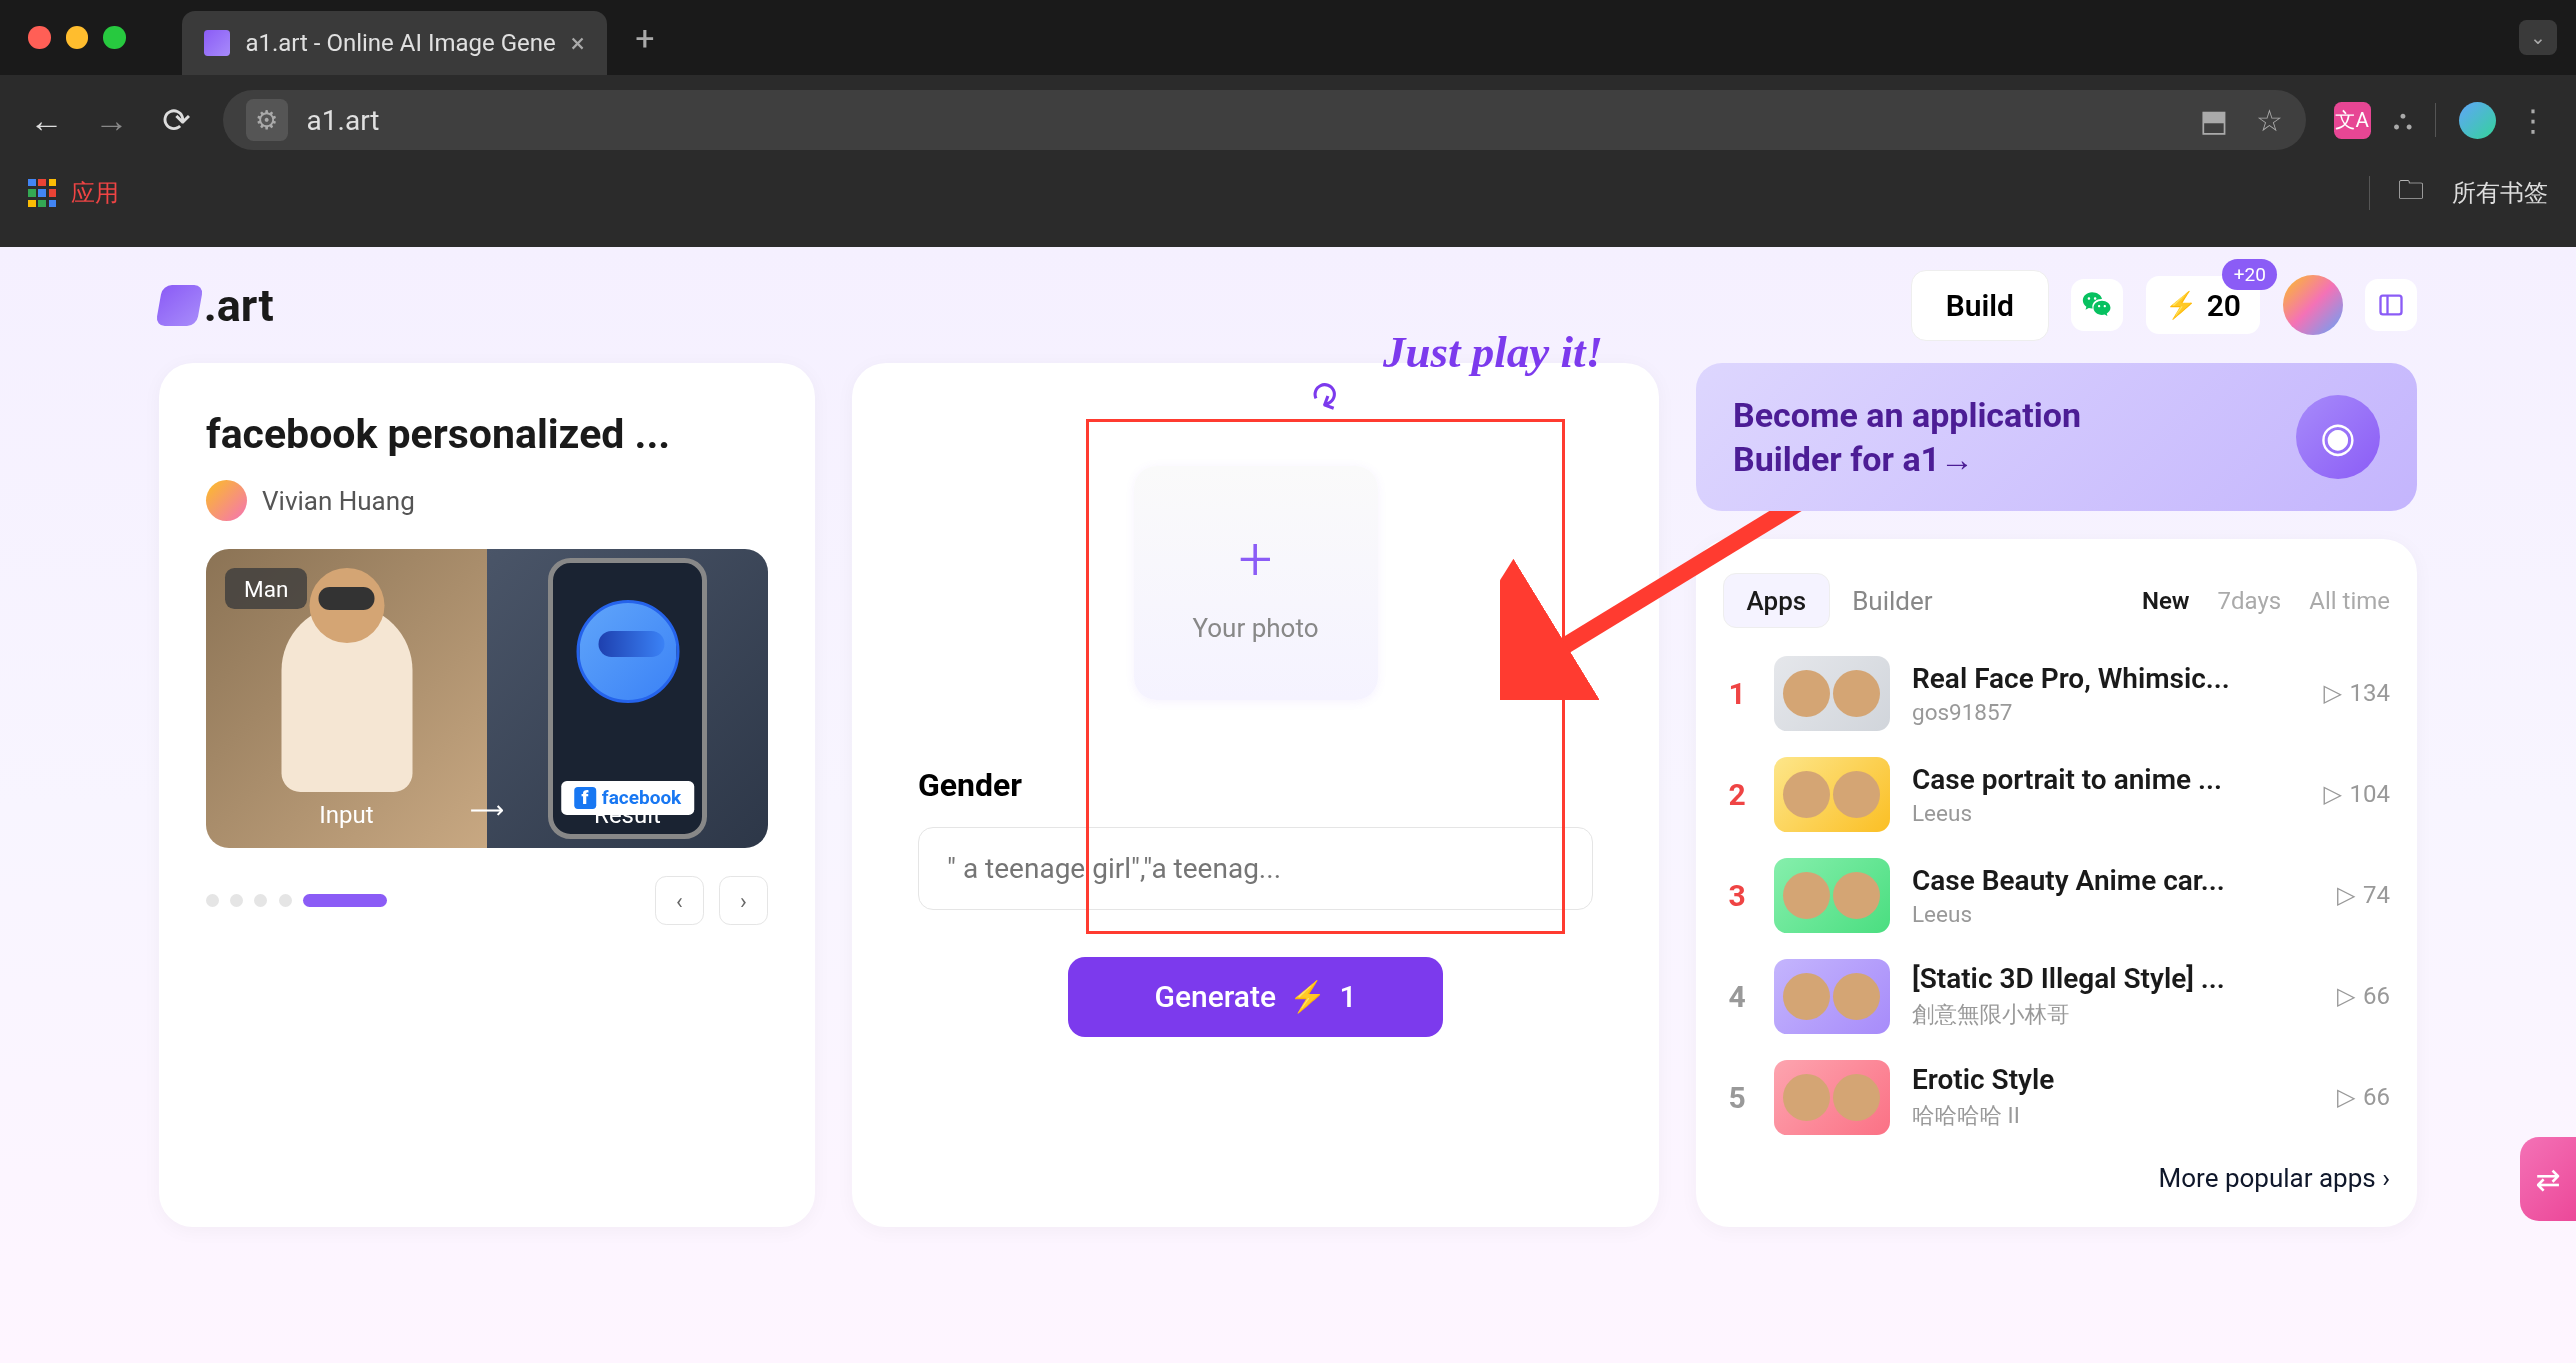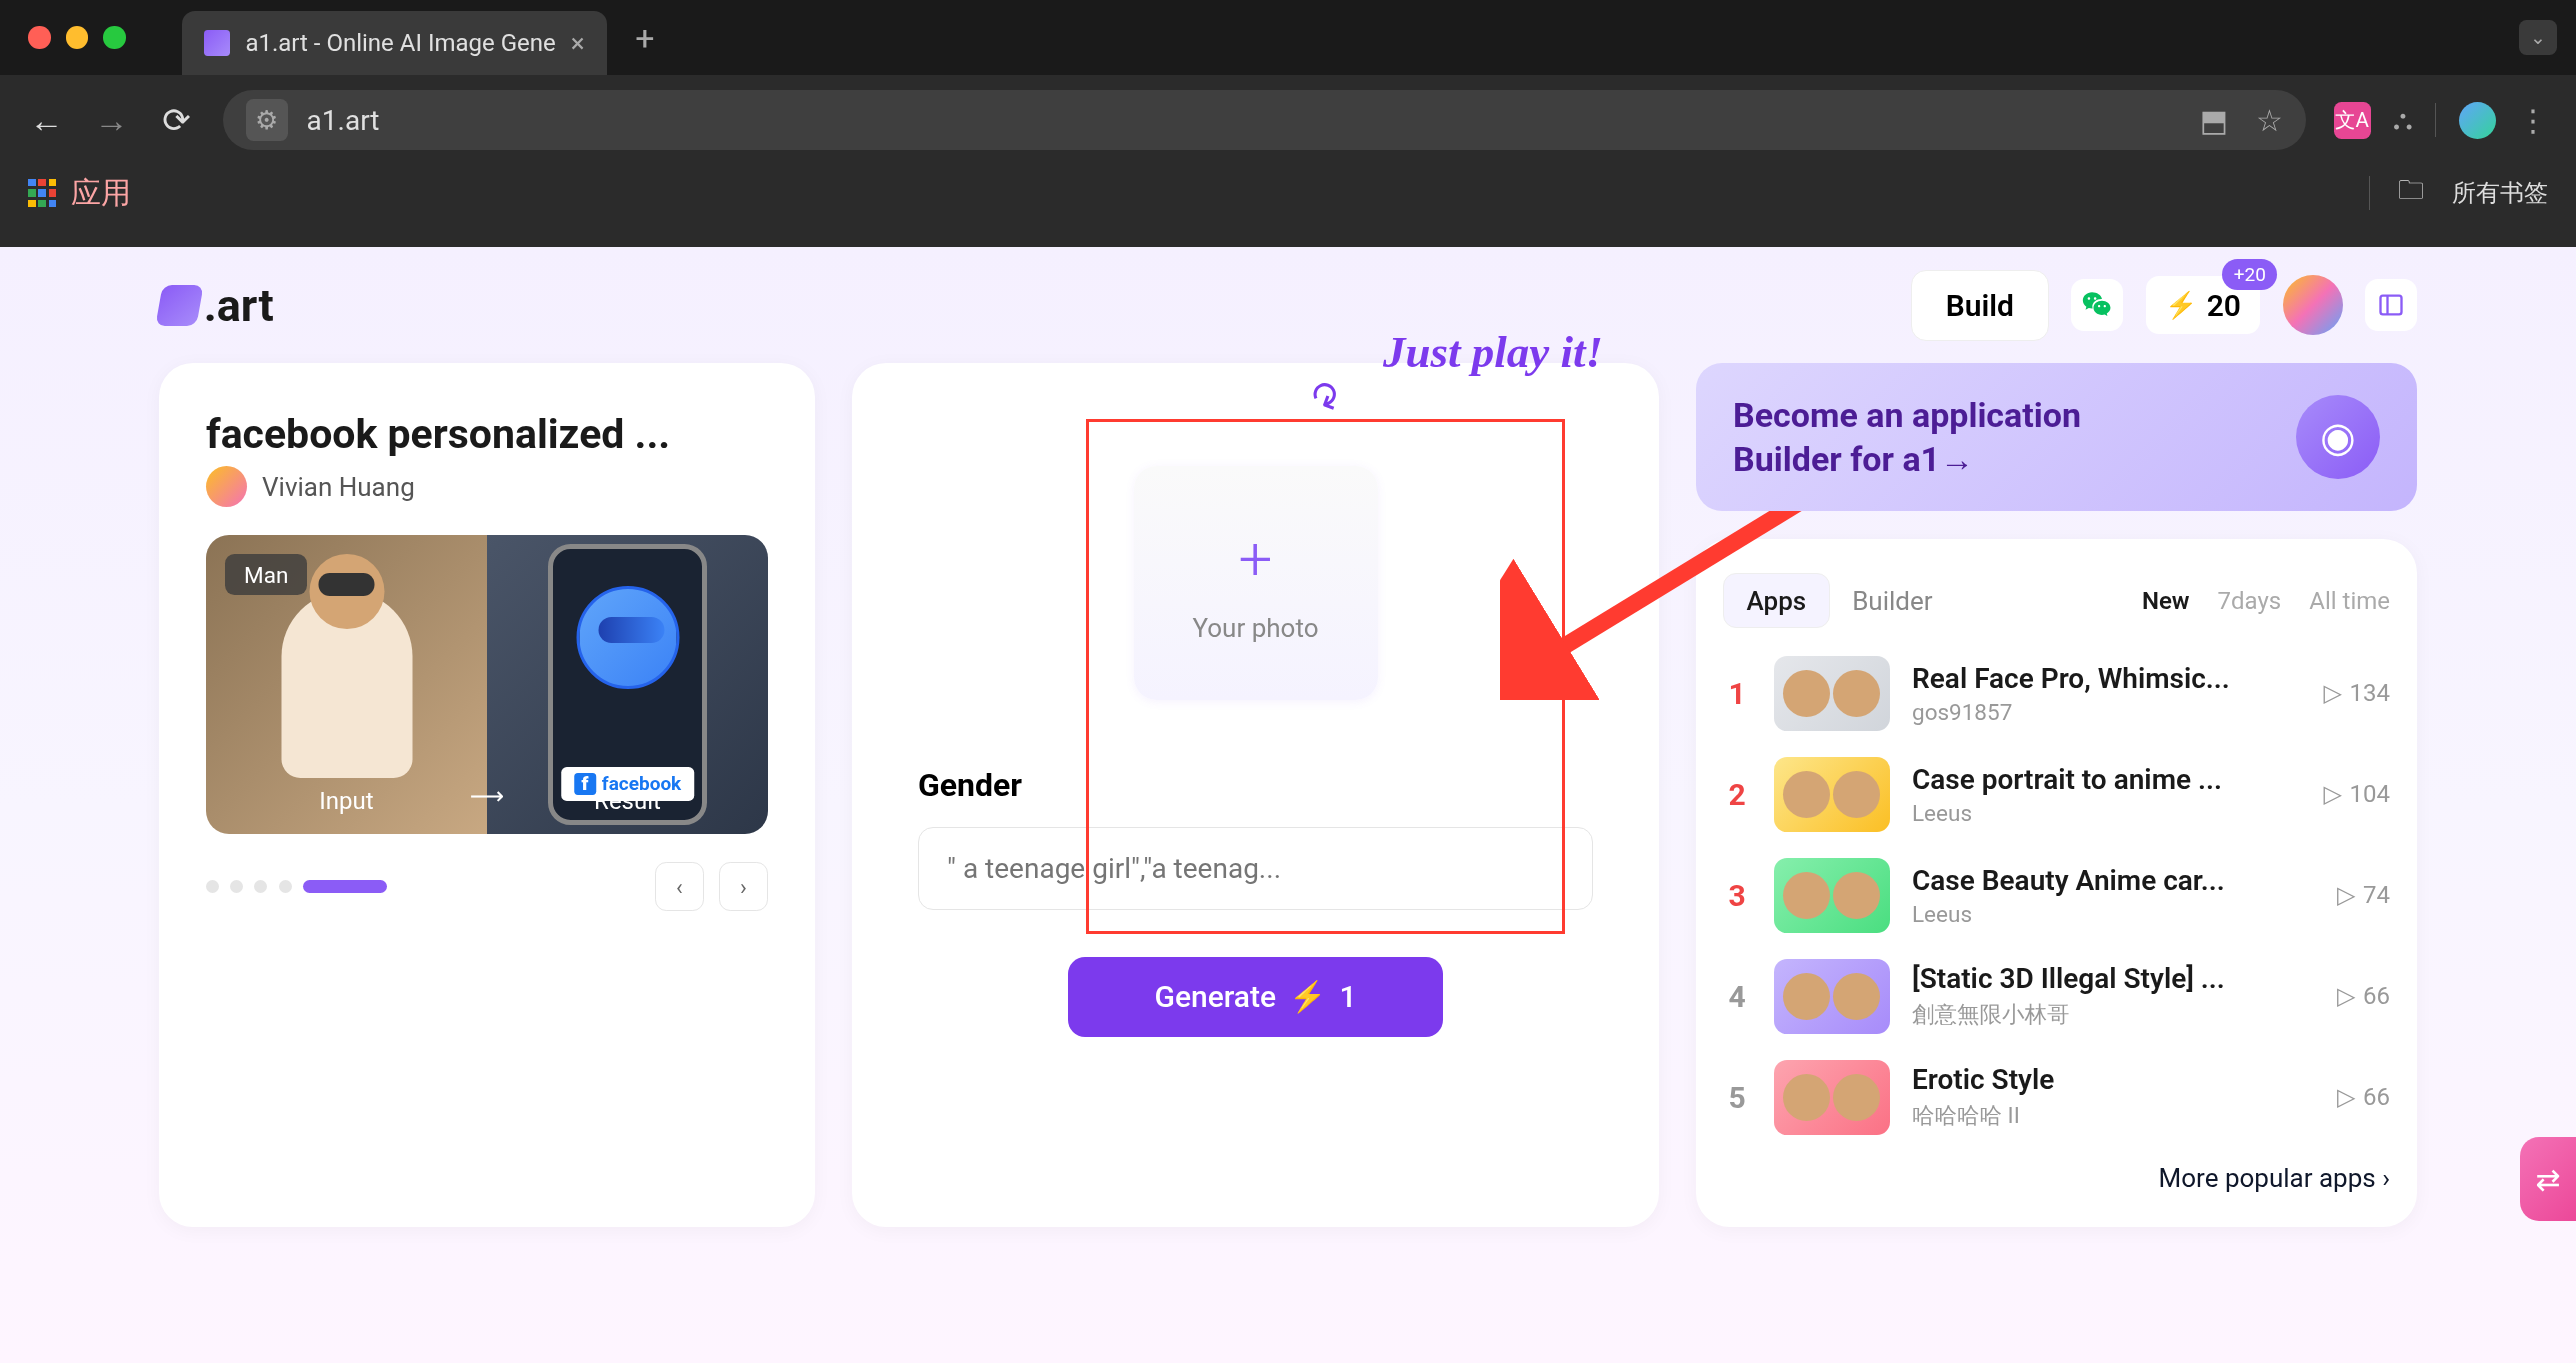--- a/index.html
+++ b/index.html
@@ -31,21 +31,21 @@
 .ext-icon { width: 37px; height: 37px; display: flex; align-items: center; justify-content: center; border-radius: 7.5px; }
 .ext-pink { background: #e74694; color: #ffffff; font-size: 20.6px; }
 .avatar-sm { width: 37px; height: 37px; border-radius: 50%; background: linear-gradient(135deg, #60a5fa, #34d399); }
 .kebab { font-size: 30px; }
 
 .bookmark-bar { height: 56px; display: flex; align-items: center; padding: 0 28px; gap: 15px; }
 .apps-grid { display: grid; grid-template-columns: repeat(3, 7.5px); grid-template-rows: repeat(3, 7.5px); gap: 2.8px; }
 .apps-grid span:nth-child(1){background:#4285f4;} .apps-grid span:nth-child(2){background:#ea4335;} .apps-grid span:nth-child(3){background:#fbbc05;}
 .apps-grid span:nth-child(4){background:#34a853;} .apps-grid span:nth-child(5){background:#4285f4;} .apps-grid span:nth-child(6){background:#ea4335;}
 .apps-grid span:nth-child(7){background:#fbbc05;} .apps-grid span:nth-child(8){background:#34a853;} .apps-grid span:nth-child(9){background:#4285f4;}
-.apps-label { color: #fca5a5; font-size: 30px; }
+.apps-label { color: #ef4444; font-size: 24px; }
 .bookmark-right { margin-left: auto; display: flex; align-items: center; gap: 28px; color: #ddd; font-size: 24px; }
 .folder-icon { color: #ddd; font-size: 26px; }
 .divider-v { width: 0.9px; height: 34px; background: #555; }
 
 
 .page { height: 1117px; background: linear-gradient(180deg, #f5f0ff 0%, #f8f5ff 50%, #fef5ff 100%); position: relative; overflow: hidden; }
 .topbar { display: flex; align-items: center; padding: 22.5px 159px; }
 .logo { display: flex; align-items: center; font-size: 45px; font-weight: 700; color: #1a1a1a; }
 .logo-mark { background: linear-gradient(135deg, #8B5CF6, #A78BFA); width: 41px; height: 41px; border-radius: 9.4px; margin-right: 3.7px; transform: skewX(-10deg); }
 .topbar-right { margin-left: auto; display: flex; align-items: center; gap: 22.5px; }
@@ -56,21 +56,21 @@
 .credits-num { font-size: 30px; font-weight: 600; }
 .credits-badge { position: absolute; top: -17px; right: -17px; background: #8B5CF6; color: white; font-size: 19px; padding: 3.7px 11.2px; border-radius: 19px; }
 .user-avatar { width: 60px; height: 60px; border-radius: 50%; background: linear-gradient(135deg, #fbbf24, #f472b6, #60a5fa); cursor: pointer; }
 .menu-icon { width: 52px; height: 52px; background: white; border-radius: 13px; display: flex; align-items: center; justify-content: center; cursor: pointer; }
 
 .content { display: flex; gap: 37px; padding: 0 159px; }
 
 
 .left-card { background: white; border-radius: 34px; padding: 47px; width: 656px; box-shadow: 0 3.7px 19px rgba(0,0,0,0.04); }
 .left-title { font-size: 41px; font-weight: 700; color: #1a1a1a; white-space: nowrap; overflow: hidden; text-overflow: ellipsis; }
-.author-row { display: flex; align-items: center; gap: 15px; margin-top: 8px; }
+.author-row { display: flex; align-items: center; gap: 15px; margin-top: 22px; }
 .author-avatar { width: 41px; height: 41px; border-radius: 50%; background: linear-gradient(135deg, #fbbf24, #f472b6); }
 .author-name { font-size: 26px; color: #555; }
 .preview-card { margin-top: 28px; position: relative; border-radius: 23px; overflow: hidden; height: 299px; display: flex; }
 .preview-left { flex: 1; background: linear-gradient(135deg, #8B7355, #C8A882); position: relative; }
 .preview-right { flex: 1; background: linear-gradient(135deg, #4a5568, #2d3748); position: relative; display: flex; align-items: center; justify-content: center; }
 .man-badge { position: absolute; top: 19px; left: 19px; background: rgba(60,60,60,0.8); color: white; padding: 7.5px 19px; border-radius: 9.4px; font-size: 22.5px; z-index: 2; }
 .person-silhouette { width: 131px; height: 187px; background: #f5e6d3; border-radius: 66px 66px 19px 19px; position: absolute; bottom: 56px; left: 50%; transform: translateX(-50%); }
 .person-head { width: 75px; height: 75px; background: #d4a574; border-radius: 50%; position: absolute; top: -37px; left: 28px; }
 .sunglasses { position: absolute; top: 19px; left: 9.4px; width: 56px; height: 22.5px; background: #333; border-radius: 11.2px; }
 .preview-label { position: absolute; bottom: 19px; left: 50%; transform: translateX(-50%); color: white; font-size: 24px; z-index: 2; }

